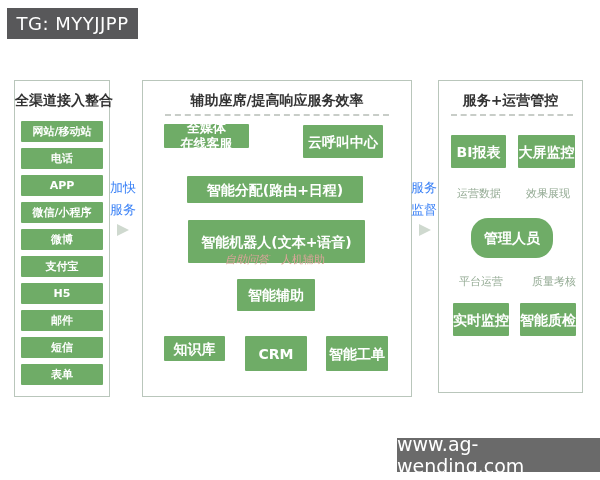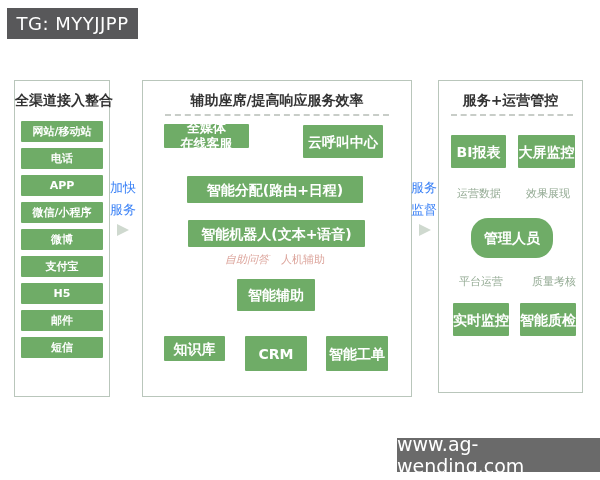--- a/index.html
+++ b/index.html
@@ -84,20 +84,21 @@
     <div class="left-items">
       <div class="litem">网站/移动站</div>
       <div class="litem">电话</div>
       <div class="litem">APP</div>
       <div class="litem">微信/小程序</div>
       <div class="litem">微博</div>
       <div class="litem">支付宝</div>
       <div class="litem">H5</div>
       <div class="litem">邮件</div>
       <div class="litem">短信</div>
+      <div class="litem">表单</div>
     </div>
   </div>
 
   <div class="flow-label" style="left:110px;top:177px;">
     <div>加快</div>
     <div>服务</div>
   </div>
 
   <div class="panel" id="panel-mid">
     <div class="panel-title">辅助座席/提高响应服务效率</div>
@@ -106,21 +107,21 @@
     <div class="gbox" style="left:21px;top:43px;width:85px;height:24px;font-size:13px;">
       <div>
         <div>全媒体</div>
         <div>在线客服</div>
       </div>
     </div>
     <div class="gbox" style="left:160px;top:44px;width:80px;height:33px;">云呼叫中心</div>
 
     <div class="gbox" style="left:44px;top:95px;width:176px;height:27px;">智能分配(路由+日程)</div>
 
-    <div class="gbox" style="left:45px;top:139px;width:177px;height:27px;">智能机器人(文本+语音)</div>
+    <div class="gbox" style="left:45px;top:139px;width:177px;height:43px;">智能机器人(文本+语音)</div>
 
     <div class="small-note note-pink" style="left:80px;top:171px;width:48px;font-style:italic;">自助问答</div>
     <div class="small-note note-pink" style="left:136px;top:171px;width:48px;">人机辅助</div>
 
     <div class="gbox" style="left:94px;top:198px;width:78px;height:32px;">智能辅助</div>
 
     <div class="gbox" style="left:21px;top:255px;width:61px;height:25px;">知识库</div>
     <div class="gbox" style="left:102px;top:255px;width:62px;height:35px;">CRM</div>
     <div class="gbox" style="left:183px;top:255px;width:62px;height:35px;">智能工单</div>
   </div>

